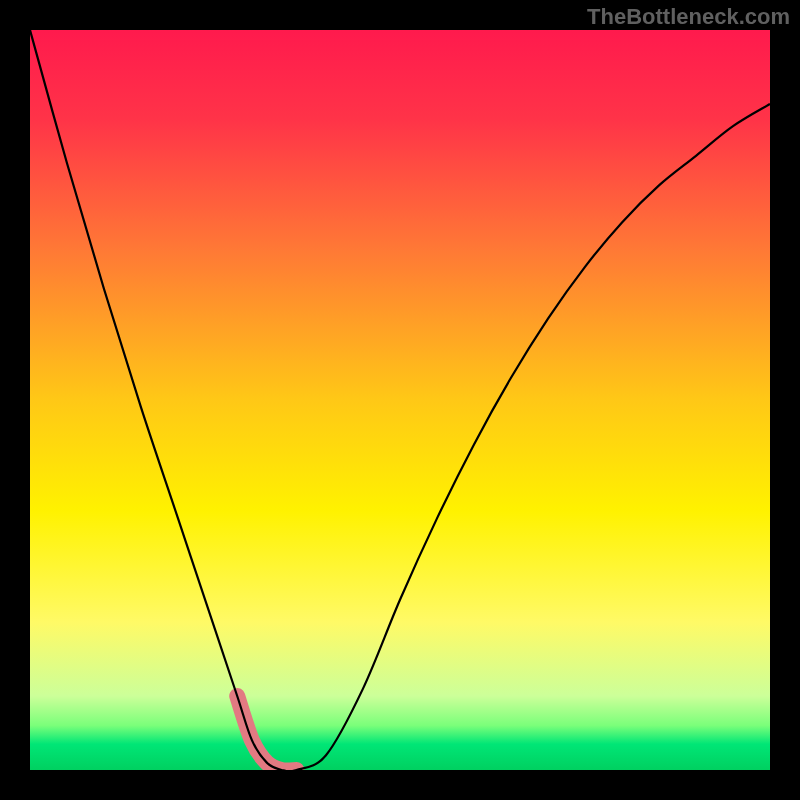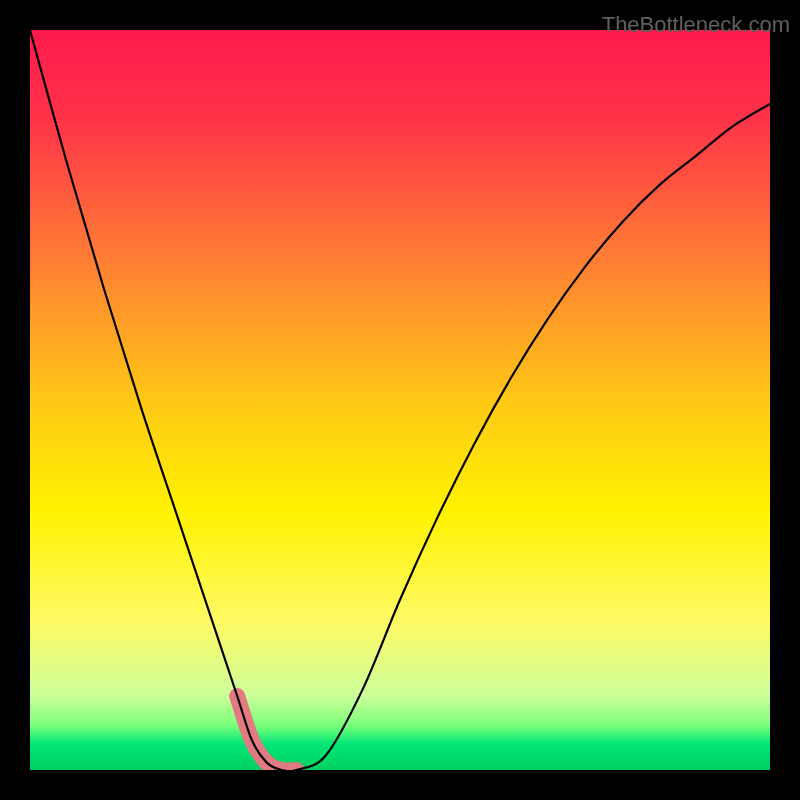--- a/index.html
+++ b/index.html
@@ -16,24 +16,23 @@
     height: 800px;
     background: #000;
     position: relative;
   }
   .watermark {
     position: absolute;
     top: 4px;
     right: 10px;
     color: #606060;
     font-size: 22px;
-    font-weight: 400;
+    font-weight: 700;
     z-index: 10;
     font-family: Arial, sans-serif;
-    margin-top: 8px;
   }
   .plot-area {
     position: absolute;
     left: 30px;
     top: 30px;
     width: 740px;
     height: 740px;
   }
   .gradient-bg {
     position: absolute;

